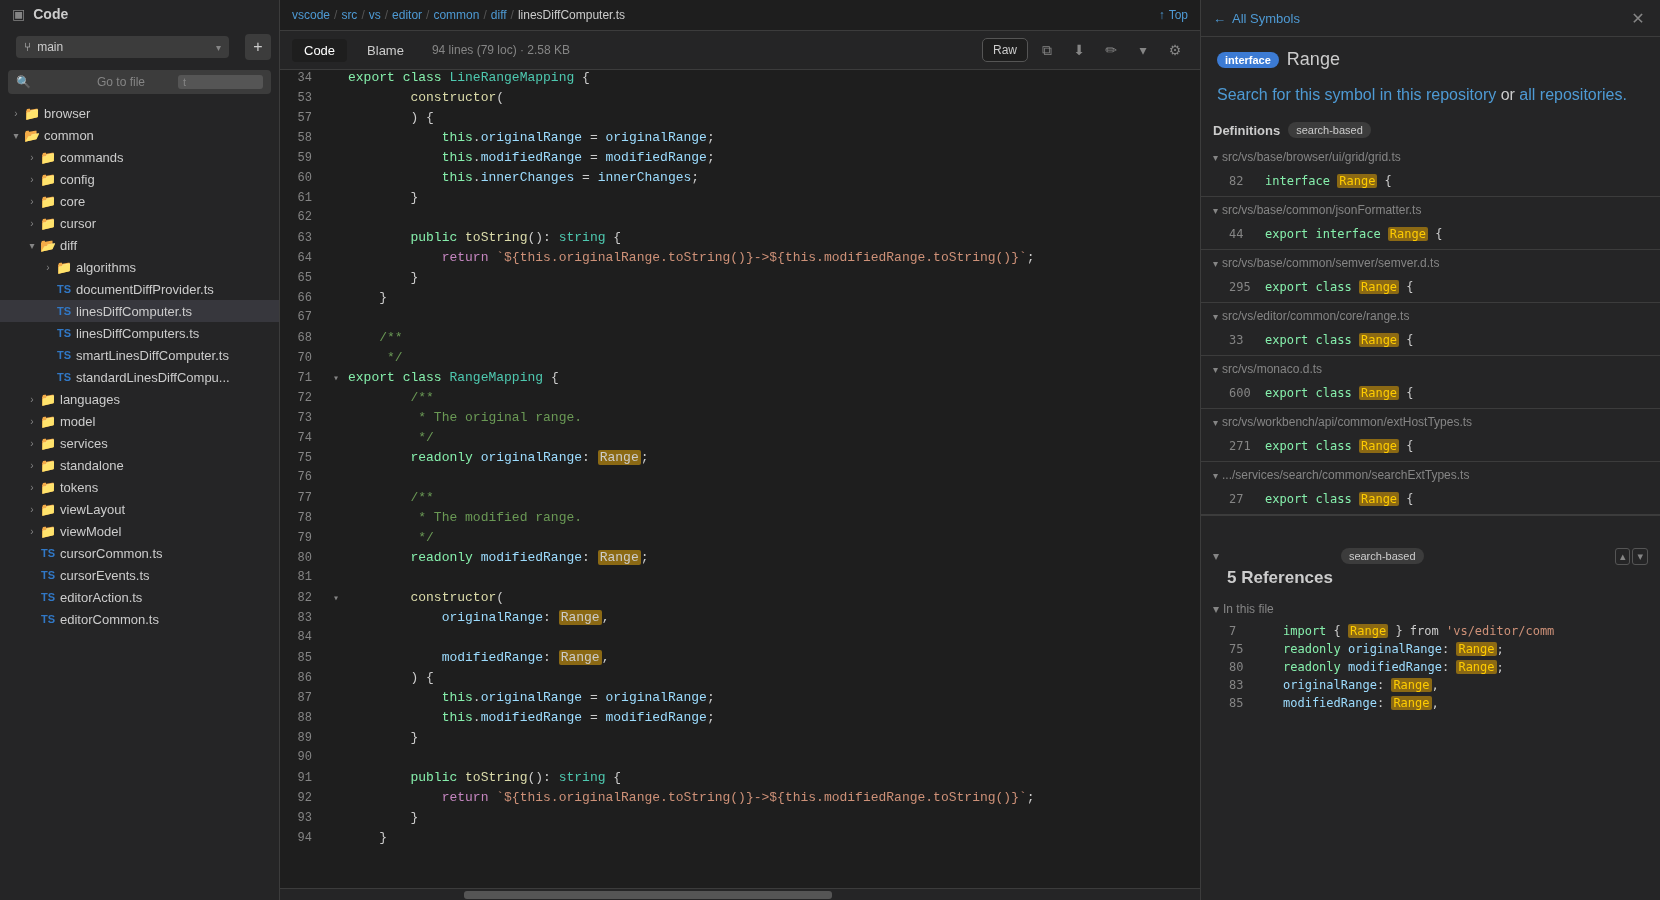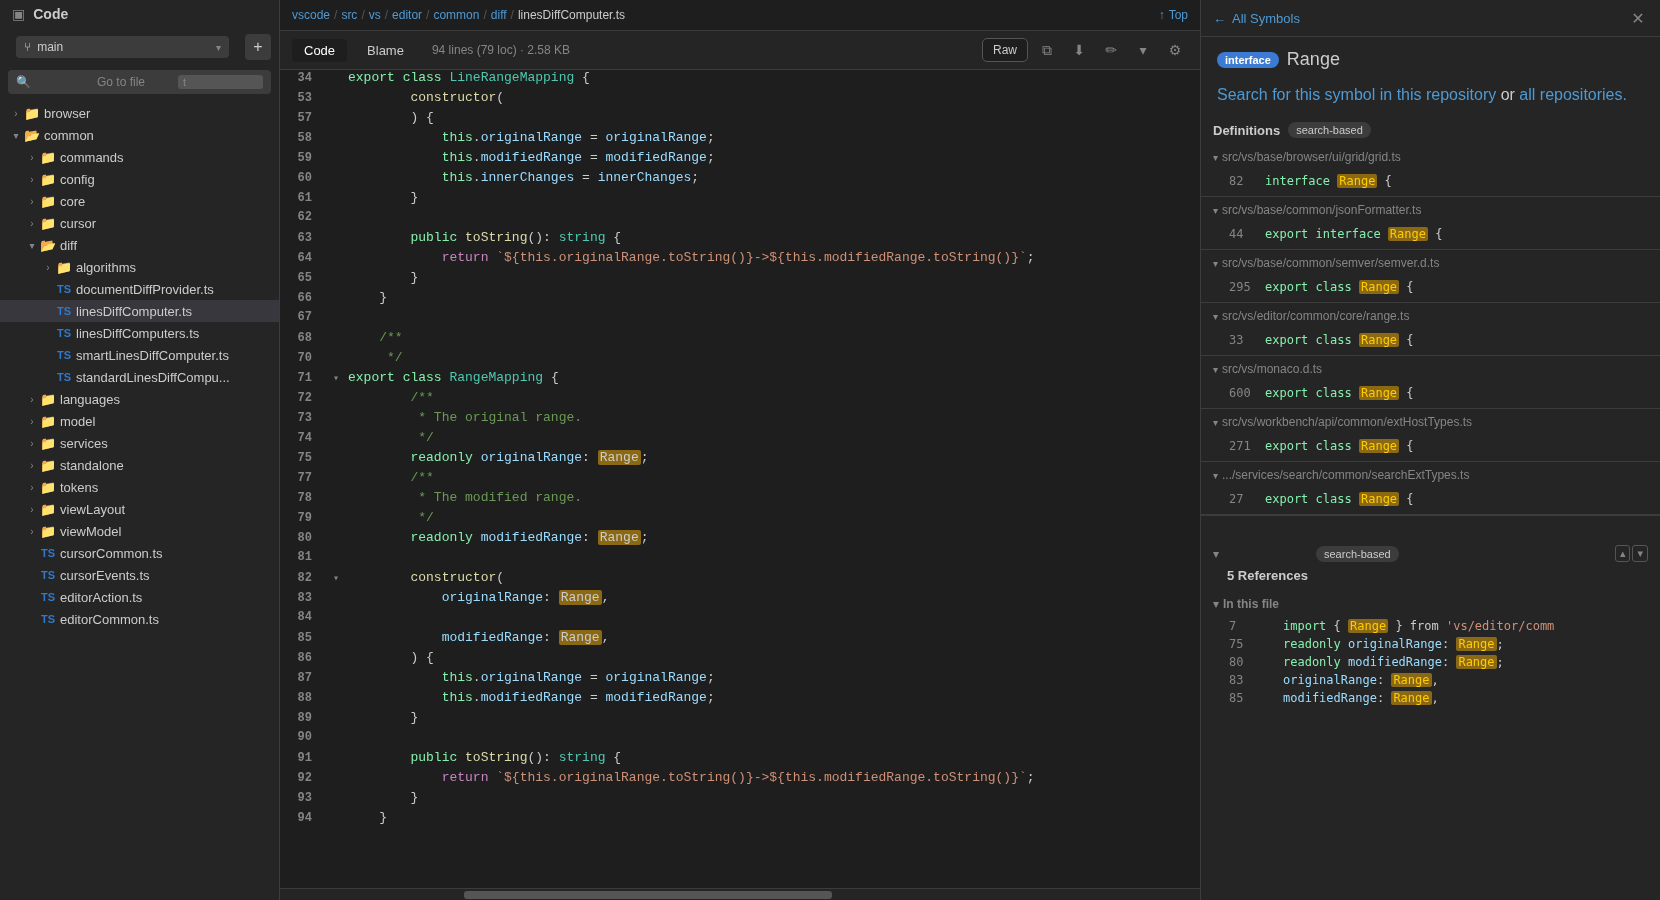--- a/index.html
+++ b/index.html
@@ -38,21 +38,21 @@
     #toolbar-right { margin-left: auto; display: flex; align-items: center; gap: 6px; }
     .toolbar-btn { width: 26px; height: 26px; display: flex; align-items: center; justify-content: center; cursor: pointer; color: #858585; border-radius: 4px; font-size: 14px; }
 
     #code-area { flex: 1; overflow-y: auto; font-family: 'Consolas', 'Courier New', monospace; font-size: 13px; background: #1e1e1e; }
     #code-area::-webkit-scrollbar { height: 8px; width: 8px; }
     #code-area::-webkit-scrollbar-thumb { background: #555; border-radius: 3px; }
     #scrollbar-h { height: 12px; background: #252526; border-top: 1px solid #3c3c3c; position: relative; }
     #scrollbar-h-thumb { position: absolute; left: 20%; width: 40%; height: 8px; top: 2px; background: #555; border-radius: 3px; }
 
     .code-line { display: flex; align-items: baseline; min-height: 20px; padding: 0 0; white-space: pre; }
-    .line-num { width: 48px; text-align: right; padding-right: 16px; color: #858585; font-size: 12px; user-select: none; flex-shrink: 0; font-weight: bold; }
+    .line-num { width: 48px; text-align: right; padding-right: 16px; color: #858585; font-size: 12px; user-select: none; flex-shrink: 0; }
     .line-collapse { width: 16px; flex-shrink: 0; text-align: center; color: #555; font-size: 10px; cursor: pointer; }
     .line-content { flex: 1; padding-left: 4px; }
 
     .kw { color: #86efac; }
     .kw2 { color: #c586c0; }
     .cls { color: #4ec9b0; }
     .fn { color: #dcdcaa; }
     .str { color: #ce9178; }
     .cm { color: #6a9955; }
     .prop { color: #9cdcfe; }
@@ -80,26 +80,26 @@
     .def-item { border-bottom: 1px solid #3c3c3c; }
     .def-item-header { display: flex; align-items: center; padding: 6px 12px; cursor: pointer; gap: 4px; }
     .def-path { color: #858585; font-size: 12px; flex: 1; }
     .def-line { display: flex; align-items: center; padding: 4px 12px 8px 28px; font-family: monospace; font-size: 12px; gap: 6px; }
     .def-line-num { color: #858585; min-width: 30px; }
     .def-code { color: #cccccc; }
     .hl-range { background: #8b6914; border-radius: 2px; padding: 0 2px; color: #ffcc00; }
 
     .refs-section { border-top: 1px solid #3c3c3c; }
     .refs-header { display: flex; align-items: center; padding: 8px 12px; gap: 8px; cursor: pointer; }
-    .refs-title { font-size: 13px; font-weight: 600; color: #cccccc; margin-top: 44px; }
+    .refs-title { font-size: 17px; font-weight: 600; color: #cccccc; margin-top: 44px; }
     .refs-chevrons { margin-left: auto; display: flex; gap: 2px; }
     .refs-chevrons button { background: none; border: 1px solid #555; color: #858585; border-radius: 3px; padding: 1px 4px; cursor: pointer; font-size: 11px; }
 
     .in-file-header { display: flex; align-items: center; padding: 6px 12px; cursor: pointer; gap: 4px; }
-    .in-file-path { color: #858585; font-size: 12px; font-weight: bold; }
+    .in-file-path { color: #858585; font-size: 12px; }
     .ref-line { display: flex; align-items: baseline; padding: 2px 12px 2px 28px; font-family: monospace; font-size: 12px; gap: 6px; cursor: pointer; }
     .ref-line-num { color: #858585; min-width: 24px; }
     .ref-code { color: #cccccc; margin-left: 24px; }
     .see-all { padding: 8px 16px; color: #4e9ad4; font-size: 13px; cursor: pointer; }
   </style>
 </head>
 <body>
 
 <div id="sidebar">
   <div id="sidebar-header">
@@ -404,20 +404,25 @@
       <span class="line-num">74</span>
       <span class="line-collapse" style="color:#858585;font-size:10px;"></span>
       <span class="line-content">        <span class="cm"> */</span></span>
     </div>
         <div class="code-line">
       <span class="line-num">75</span>
       <span class="line-collapse" style="color:#858585;font-size:10px;"></span>
       <span class="line-content">        <span class="kw">readonly</span> <span class="prop">originalRange</span>: <span class="hl">Range</span>;</span>
     </div>
         <div class="code-line">
+      <span class="line-num">76</span>
+      <span class="line-collapse" style="color:#858585;font-size:10px;"></span>
+      <span class="line-content"></span>
+    </div>
+        <div class="code-line">
       <span class="line-num">77</span>
       <span class="line-collapse" style="color:#858585;font-size:10px;"></span>
       <span class="line-content">        <span class="cm">/**</span></span>
     </div>
         <div class="code-line">
       <span class="line-num">78</span>
       <span class="line-collapse" style="color:#858585;font-size:10px;"></span>
       <span class="line-content">        <span class="cm"> * The modified range.</span></span>
     </div>
         <div class="code-line">

